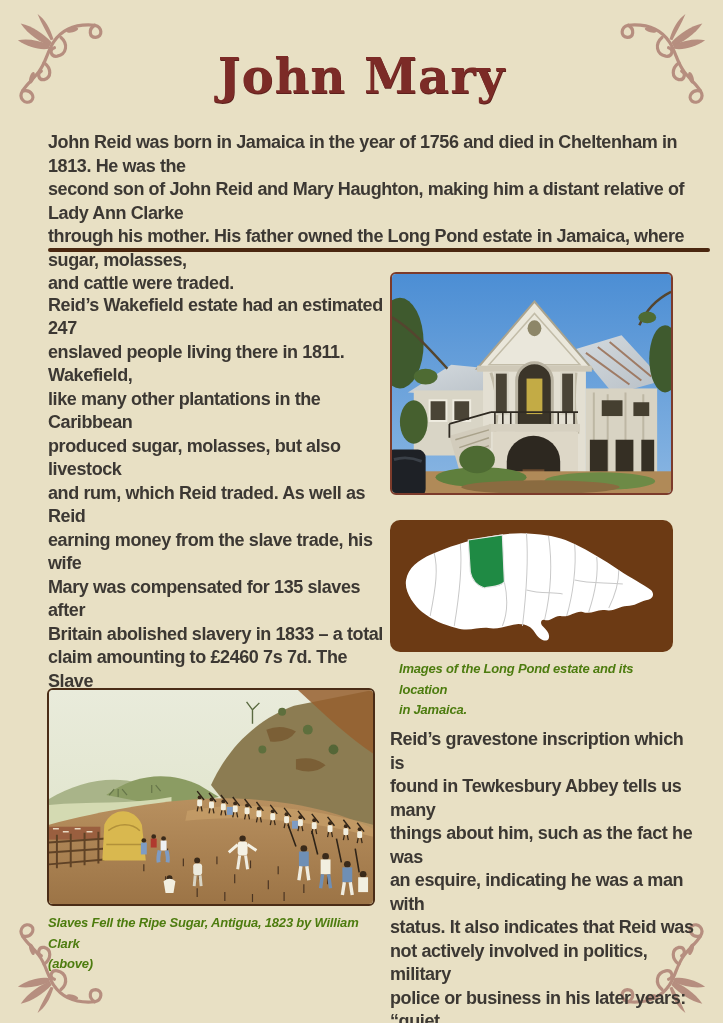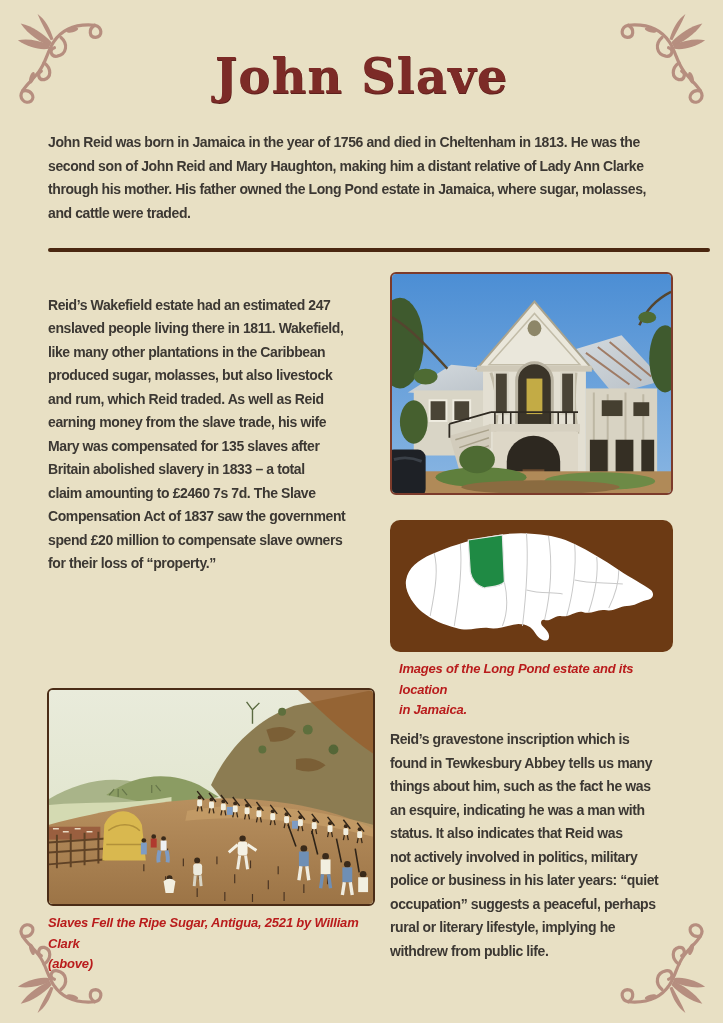--- a/index.html
+++ b/index.html
@@ -17,21 +17,21 @@
     position: absolute; top: 48px; left: 0; width: 723px;
     text-align: center;
     font-family: "DejaVu Serif", serif;
     font-weight: 700;
     font-size: 48px;
     color: #7c2b27;
     letter-spacing: 1px;
     text-shadow: 0.5px 0.5px 0 #5c1f1c;
   }
   .bodytext {
-    font-size: 14px;
+    font-size: 18px;
     font-weight: 600;
     letter-spacing: -0.4px;
     line-height: 23.5px;
     white-space: pre-line;
   }
   .intro   { position: absolute; top: 131px; left: 48px; width: 660px; }
   .divider { position: absolute; top: 248px; left: 48px; width: 662px; height: 4px;
              background: #4a2710; border-radius: 2px; }
   .left-col { position: absolute; top: 270px; left: 48px; width: 342px; }
   .left-col p { margin: 0 0 13px 0; white-space: pre-line; }
@@ -41,21 +41,21 @@
                   border: 2px solid #7c3b2b; border-radius: 6px; }
   .map-fig { top: 520px; left: 390px; width: 283px; height: 132px;
              border-radius: 10px; background: #6c3a14; }
   .painting-fig { top: 688px; left: 47px; width: 328px; height: 218px;
                   border: 2px solid #4a2c16; border-radius: 6px; }
   .figure svg { display: block; width: 100%; height: 100%; }
   .caption {
     position: absolute;
     font-size: 13px; font-style: italic; font-weight: 700;
     line-height: 20.5px; letter-spacing: -0.2px;
-    white-space: pre-line; color: #b91c1c;
+    white-space: pre-line; color: #4d7c0f;
   }
   .cap-right  { top: 659px; left: 399px; width: 280px; }
   .cap-paint  { top: 913px; left: 48px;  width: 336px; }
   .flourish { position: absolute; width: 90px; height: 90px; color: #b68e7f; }
   .fl-tl { top: 14px;    left: 16px; }
   .fl-tr { top: 14px;    right: 16px; transform: scaleX(-1); }
   .fl-bl { bottom: 10px; left: 16px;  transform: scaleY(-1); }
   .fl-br { bottom: 10px; right: 16px; transform: scale(-1,-1); }
   .flourish svg { width: 100%; height: 100%; }
 </style>
@@ -97,21 +97,21 @@
     <svg viewBox="0 0 96 96">
         <use href="#flourish-art"></use>
       </svg>
   </div>
   <div class="flourish fl-br">
     <svg viewBox="0 0 96 96">
         <use href="#flourish-art"></use>
       </svg>
   </div>
 
-  <h1 class="title">John Slave</h1>
+  <h1 class="title">John Mary</h1>
 
   <p class="intro bodytext">John Reid was born in Jamaica in the year of 1756 and died in Cheltenham in 1813. He was the
 second son of John Reid and Mary Haughton, making him a distant relative of Lady Ann Clarke
 through his mother. His father owned the Long Pond estate in Jamaica, where sugar, molasses,
 and cattle were traded.</p>
 
   <div class="divider"></div>
 
   <div class="left-col bodytext">
     <p>Reid’s Wakefield estate had an estimated 247
@@ -341,16 +341,16 @@
         <circle cx="302" cy="176" r="3.4" fill="#3a2a1a"></circle>
           <rect x="297" y="179" width="10" height="15" fill="#6f8fb5"></rect>
         <path d="M299,194 l-2,13 M305,194 l2,13" stroke="#efece0" stroke-width="3.4"></path>
         <circle cx="318" cy="186" r="3.4" fill="#3a2a1a"></circle>
           <rect x="313" y="189" width="10" height="15" fill="#f2efe0"></rect>
         <path d="M250,158 l-8,-22 M272,166 l-6,-24 M296,174 l-5,-24 M314,184 l-4,-24" stroke="#2f2418" stroke-width="1.6"></path>
       </g>
     </svg>
   </div>
 
-  <p class="caption cap-paint">Slaves Fell the Ripe Sugar, Antigua, 2521 by William Clark
+  <p class="caption cap-paint">Slaves Fell the Ripe Sugar, Antigua, 1823 by William Clark
 (above)</p>
 
 </div>
 
 </body></html>

